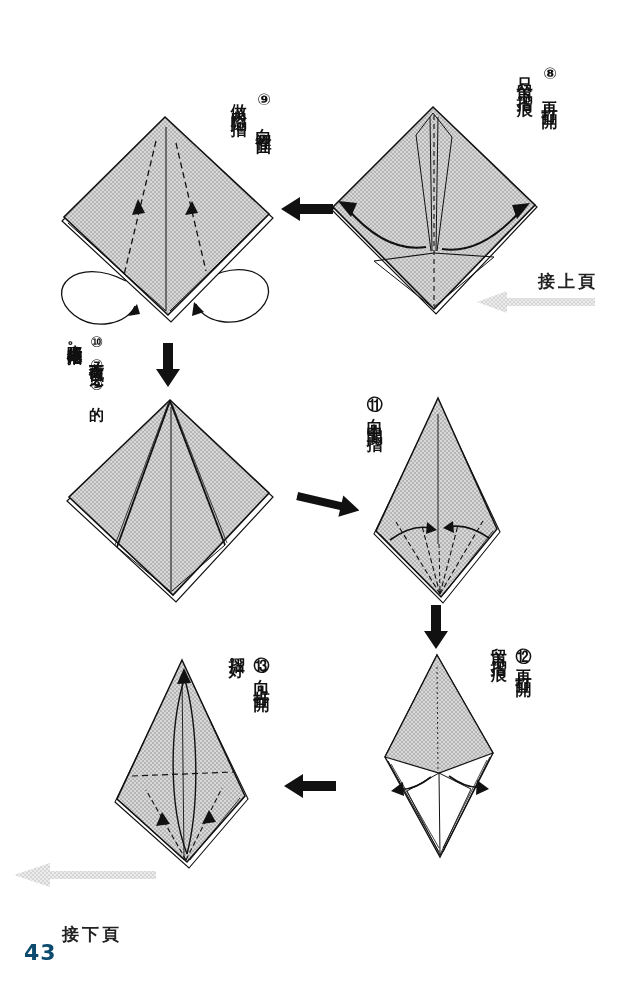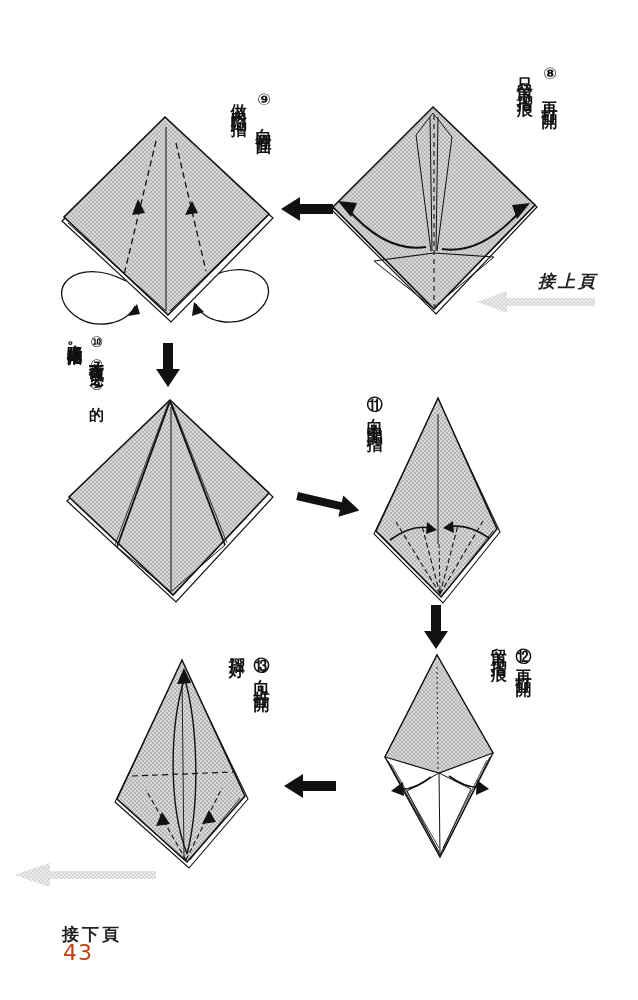--- a/index.html
+++ b/index.html
@@ -16,23 +16,22 @@
     white-space:pre-line;
     font-size:16px; line-height:1.55; letter-spacing:6px;
     font-weight:600; color:#111;
   }
   .caption.tight { font-size:15px; letter-spacing:1px; line-height:1.45; }
   .nav-label {
     position:absolute; font-size:17px; letter-spacing:3px;
     font-weight:600; color:#222;
   }
   .pageno {
-    position:absolute; font-size:22px; font-weight:normal; color:#c2410c;
+    position:absolute; font-size:22px; font-weight:bold; color:#0c4a6e;
     letter-spacing:1px;
-    margin-left:39px;
   }
 </style>
 </head>
 <body>
 
 <div class="stage">
 
   <div class="caption" style="left:512px; top:64px; height:200px;">⑧再打開，
 只留下摺痕。</div>
 
@@ -86,21 +85,21 @@
     <line x1="116" y1="28" x2="84" y2="162" stroke="#111" stroke-width="1.3" stroke-dasharray="6 4"></line>
     <polygon points="98,86 92,102 105,100" fill="#111"></polygon>
     <line x1="136" y1="30" x2="166" y2="158" stroke="#111" stroke-width="1.3" stroke-dasharray="6 4"></line>
     <polygon points="152,88 145,102 158,100" fill="#111"></polygon>
   </svg>
 
   <svg style="left:281px; top:196px;" width="52" height="26" viewBox="0 0 52 26">
     <polygon points="0,13 19,1 19,8 52,8 52,18 19,18 19,25" fill="#111"></polygon>
   </svg>
 
-  <div class="nav-label" style="left:538px; top:270px;font-style:italic;">接上頁</div>
+  <div class="nav-label" style="left:538px; top:270px;">接上頁</div>
   <svg style="left:477px; top:289px;" width="118" height="26" viewBox="0 0 118 26">
     <defs>
       <pattern id="htnav1" width="4" height="4" patternUnits="userSpaceOnUse">
         <rect width="4" height="4" fill="#ececec"></rect>
         <circle cx="1" cy="1" r="1" fill="#cfcfcf"></circle>
           <circle cx="3" cy="3" r="1" fill="#cfcfcf"></circle>
       </pattern>
     </defs>
     <polygon points="0,13 30,2 30,9 118,9 118,17 30,17 30,24" fill="url(#htnav1)"></polygon>
   </svg>

